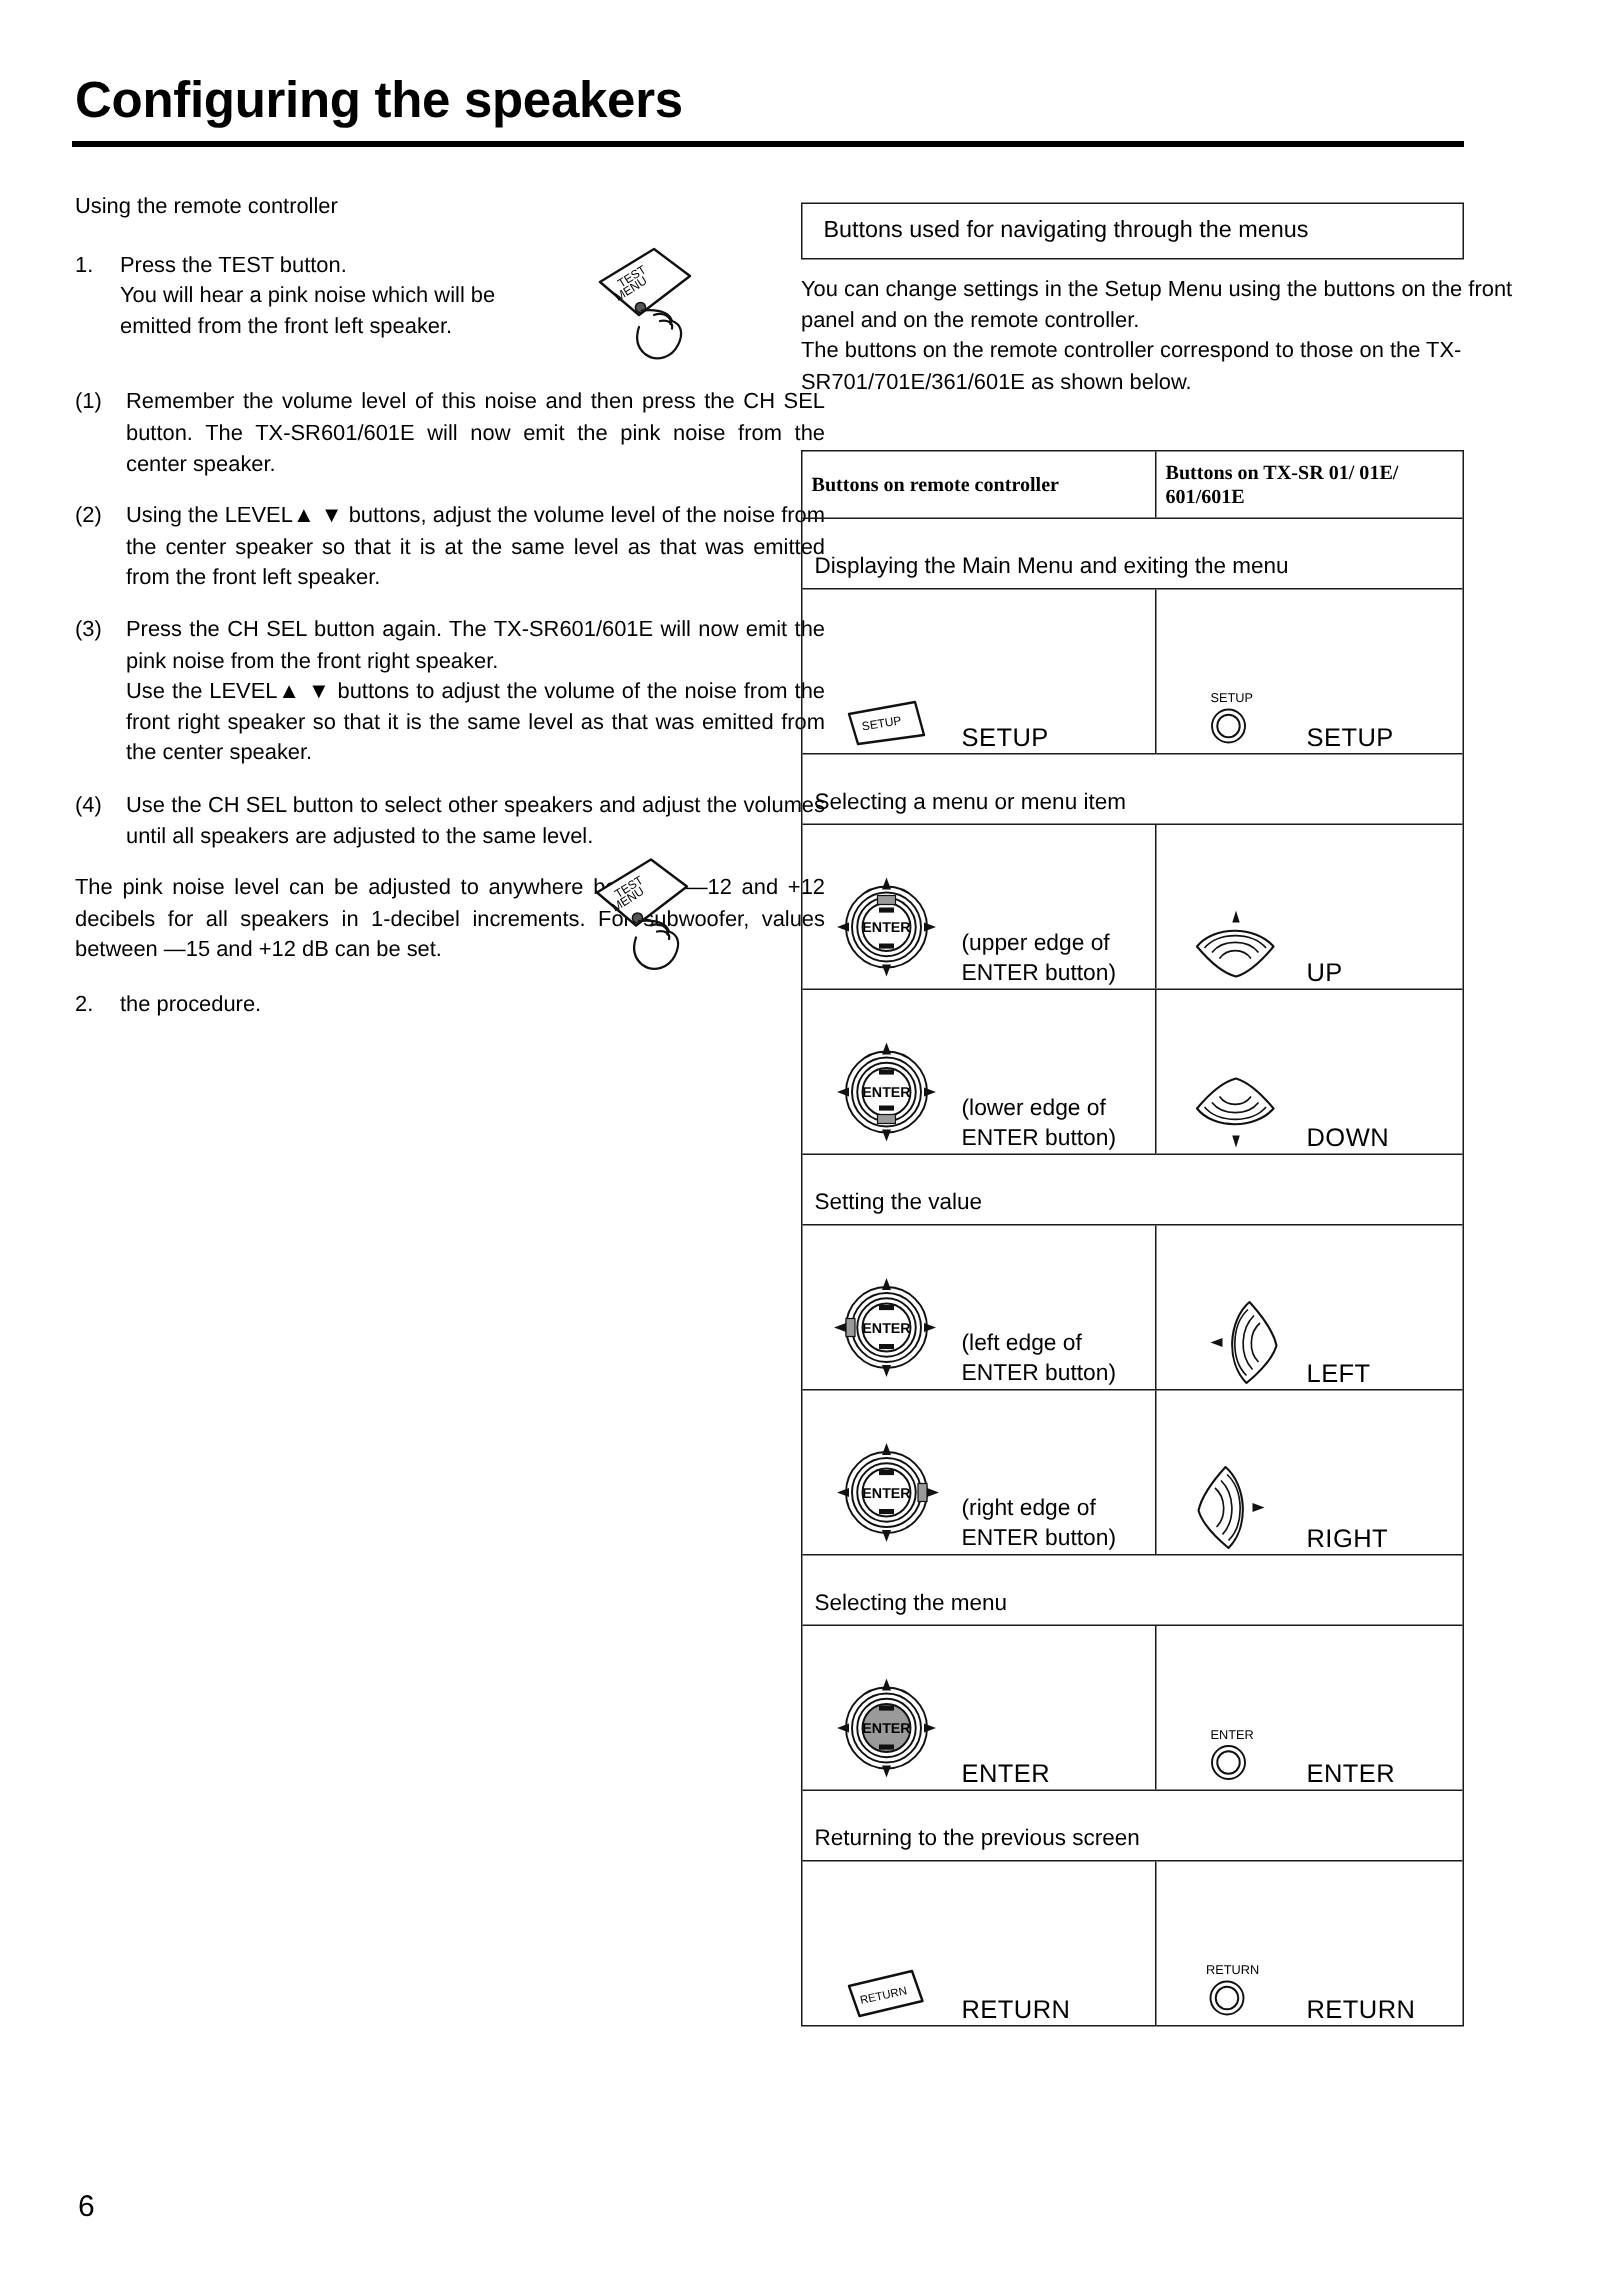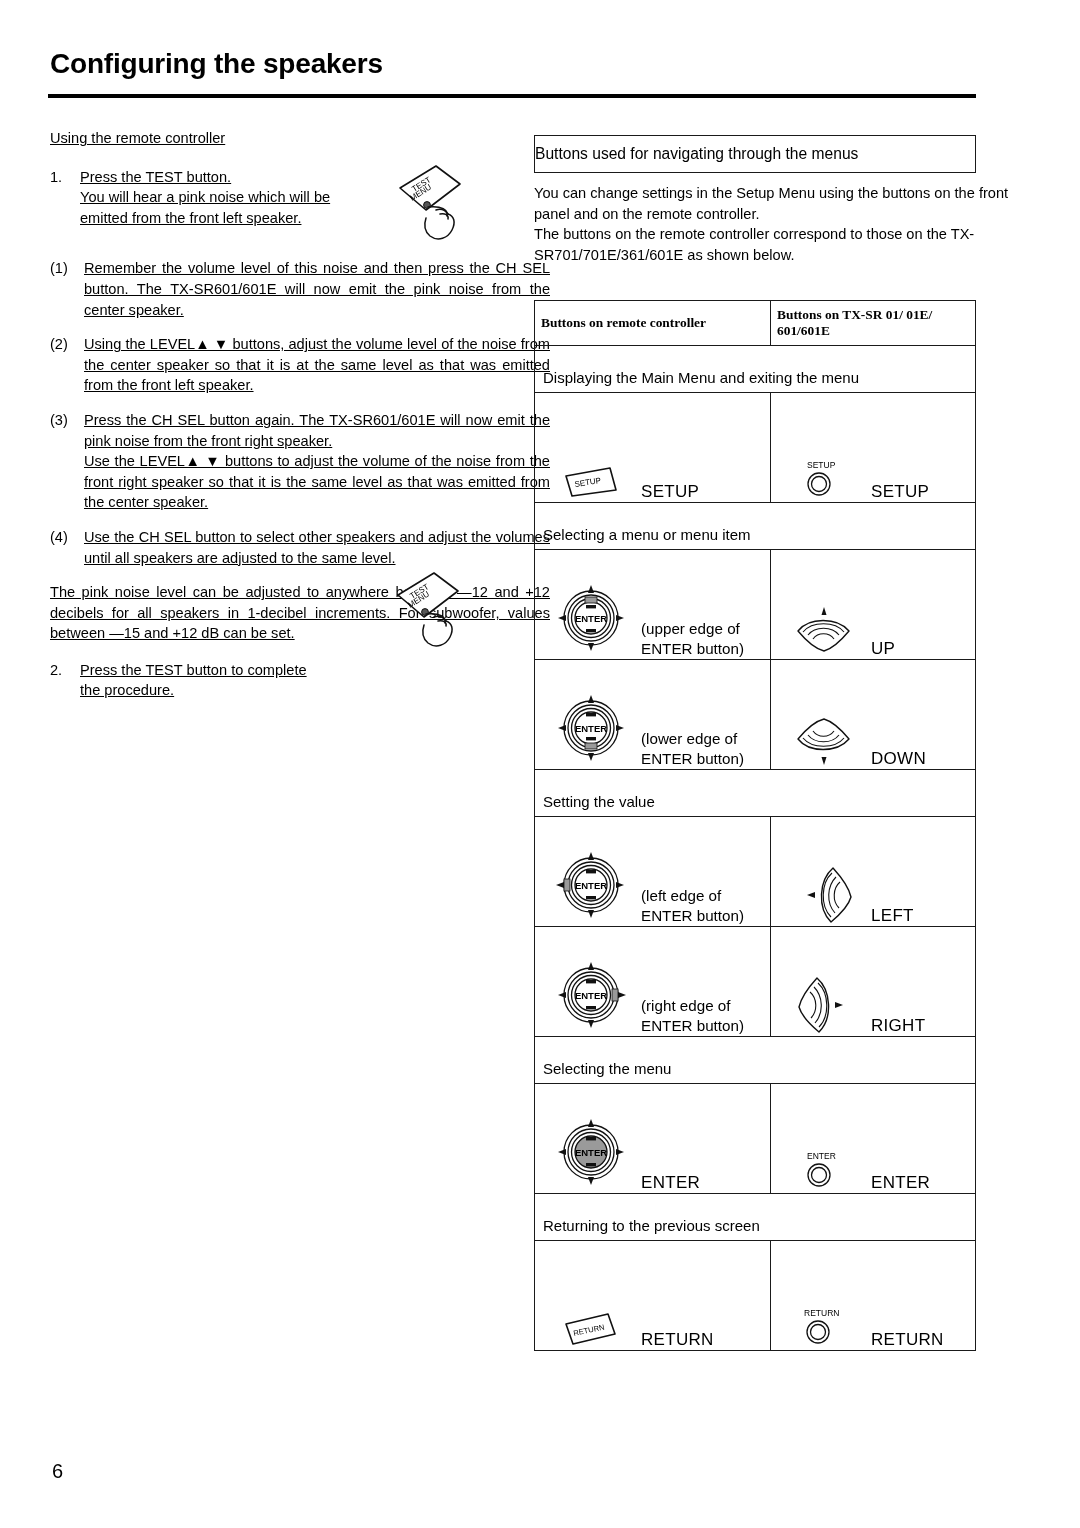--- a/index.html
+++ b/index.html
@@ -21,21 +21,21 @@
     position: absolute;
     left: 0; top: 0;
     width: 1080px; height: 1528px;
   }
 
   
   #page-title {
     position: absolute;
     left: 50px;
     top: 48px;
-    font-size: 28px;
+    font-size: 34px;
     font-weight: bold;
     letter-spacing: -0.2px;
     white-space: nowrap;
   }
   #title-rule {
     position: absolute;
     left: 48px;
     top: 94px;
     width: 928px;
     height: 4px;
@@ -43,21 +43,20 @@
   }
 
   
   #left-col {
     position: absolute;
     left: 50px;
     top: 128px;
     width: 500px;
     font-size: 14.6px;
     line-height: 20.6px;
-    text-decoration: underline;
   }
   .intro-line { margin: 0 0 18px 0; }
 
   .numlist-item {
     position: relative;
     padding-left: 30px;
     margin-bottom: 14px;
   }
   .numlist-item > .marker {
     position: absolute;
@@ -91,20 +90,21 @@
     top: 135px;
     width: 442px;
   }
   #nav-box {
     box-sizing: border-box;
     width: 442px;
     height: 38px;
     border: 1.6px solid #1a1a1a;
     display: flex;
     align-items: center;
+    padding-left: 14px;
     font-size: 15.6px;
   }
   #nav-desc {
     margin-top: 10px;
     font-size: 14.6px;
     line-height: 20.6px;
     width: 500px;
   }
 
   
@@ -234,21 +234,20 @@
     <div class="numlist-item paren">
       <span class="marker">(4)</span>
       <div class="just">Use the CH SEL button to select other speakers and adjust the volumes until all speakers are adjusted to the same level.</div>
     </div>
 
     <p class="plain-para">The pink noise level can be adjusted to anywhere between —12 and +12 decibels for all speakers in 1-decibel increments. For subwoofer, values between —15 and +12 dB can be set.</p>
 
     <div class="numlist-item">
       <span class="marker">2.</span>
       <div>
-        <div>Press the TEST button to complete</div>
         <div>the procedure.</div>
       </div>
     </div>
   </div>
 
   <div class="test-menu-fig" id="test-menu-fig-1">
     <svg width="110" height="95" viewBox="0 0 110 95">
       <g fill="#fff" stroke="#111" stroke-width="1.6" stroke-linejoin="round">
         <path d="M10 30 L46 8 L70 26 L36 52 Z"></path>
       </g>

